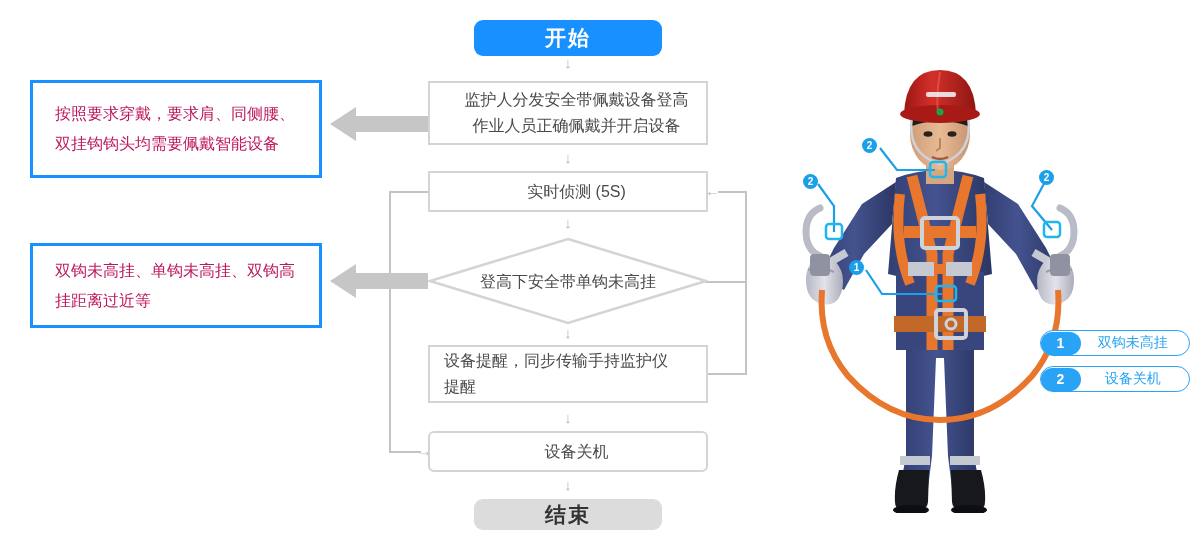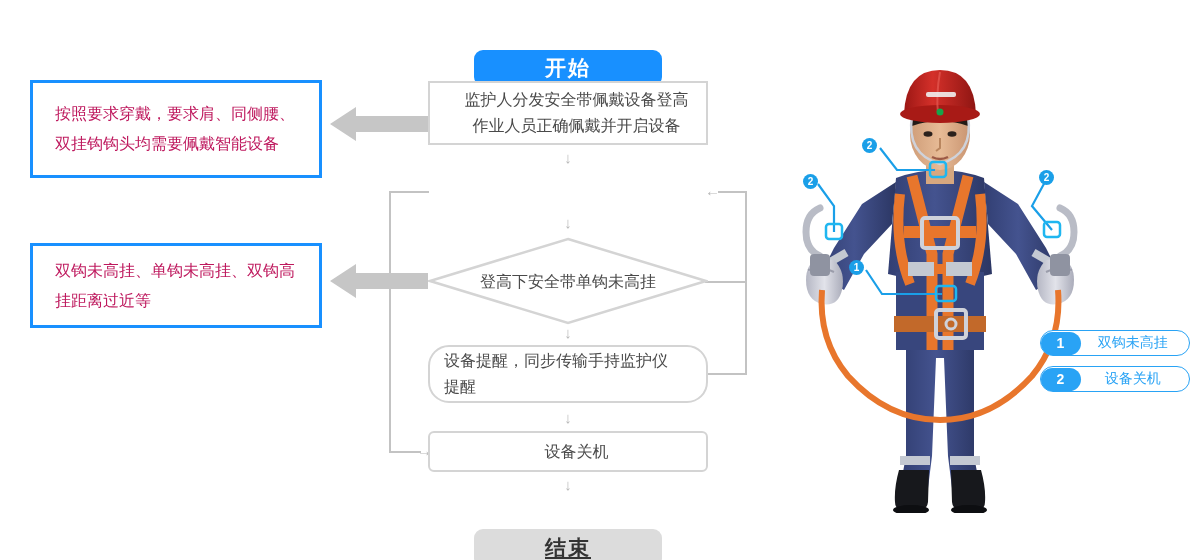--- a/index.html
+++ b/index.html
@@ -12,21 +12,21 @@
   }
   .stage{position:absolute;left:0;top:0;width:1200px;height:560px;}
 
   
   .abs{position:absolute;box-sizing:border-box;}
 
   
   .terminal{
     display:flex;align-items:center;justify-content:center;
     border-radius:9px;
-    font-size:21px;font-weight:bold;letter-spacing:2px;margin-top:30px;
+    font-size:21px;font-weight:bold;letter-spacing:2px;
   }
   .terminal.start{background:#1890ff;color:#ffffff;}
   .terminal.end{background:#dcdcdc;color:#333333;}
 
   
   .proc{
     border:2px solid #d4d4d4;background:#ffffff;
     display:flex;align-items:center;
     font-size:16px;line-height:26px;color:#4a4a4a;padding-left:17px;
   }
@@ -120,41 +120,44 @@
 
   <div class="abs ln ln-h" style="left:705px;top:281px;width:42px;"></div>
 
   <div class="abs terminal start" style="left:474px;top:20px;width:188px;height:36px;">开始</div>
 
   <div class="abs proc center" style="left:428px;top:81px;width:280px;height:64px;">
     <span style="white-space:pre-line;padding:0 10px;">监护人分发安全带佩戴设备登高
 作业人员正确佩戴并开启设备</span>
   </div>
 
+  <div class="abs proc center" style="left:428px;top:171px;width:280px;height:41px;">
+    <span>实时侦测 (5S)</span>
+  </div>
 
   <div class="abs diamond-wrap" style="left:428px;top:237px;width:280px;height:88px;">
     <svg width="280" height="88" viewBox="0 0 280 88" aria-hidden="true">
       <polygon points="140,2 278,44 140,86 2,44" fill="#ffffff" stroke="#d4d4d4" stroke-width="2.5"></polygon>
     </svg>
     <div class="diamond-label">
       <span>登高下安全带</span>
       <span>单钩未高挂</span>
     </div>
   </div>
 
-  <div class="abs proc left" style="left:428px;top:345px;width:280px;height:58px;border-radius:21px;">
+  <div class="abs proc left" style="left:428px;top:345px;width:280px;height:58px;">
     <span style="white-space:pre-line;">设备提醒，同步传输手持监护仪
 提醒</span>
   </div>
 
   <div class="abs proc center" style="left:428px;top:431px;width:280px;height:41px;border-radius:6px;">
     <span>设备关机</span>
   </div>
 
-  <div class="abs terminal end" style="left:474px;top:499px;width:188px;height:38px;text-decoration:underline;">结束</div>
+  <div class="abs terminal end" style="left:474px;top:499px;width:188px;height:31px;">结束</div>
 
   <div class="abs note" style="left:30px;top:80px;width:292px;height:98px;">
     <span>按照要求穿戴，要求肩、同侧腰、双挂钩钩头均需要佩戴智能设备</span>
   </div>
 
   <div class="abs note" style="left:30px;top:243px;width:292px;height:85px;">
     <span>双钩未高挂、单钩未高挂、双钩高挂距离过近等</span>
   </div>
 
   <div class="abs blockarrow" style="left:330px;top:103px;width:98px;height:42px;">

